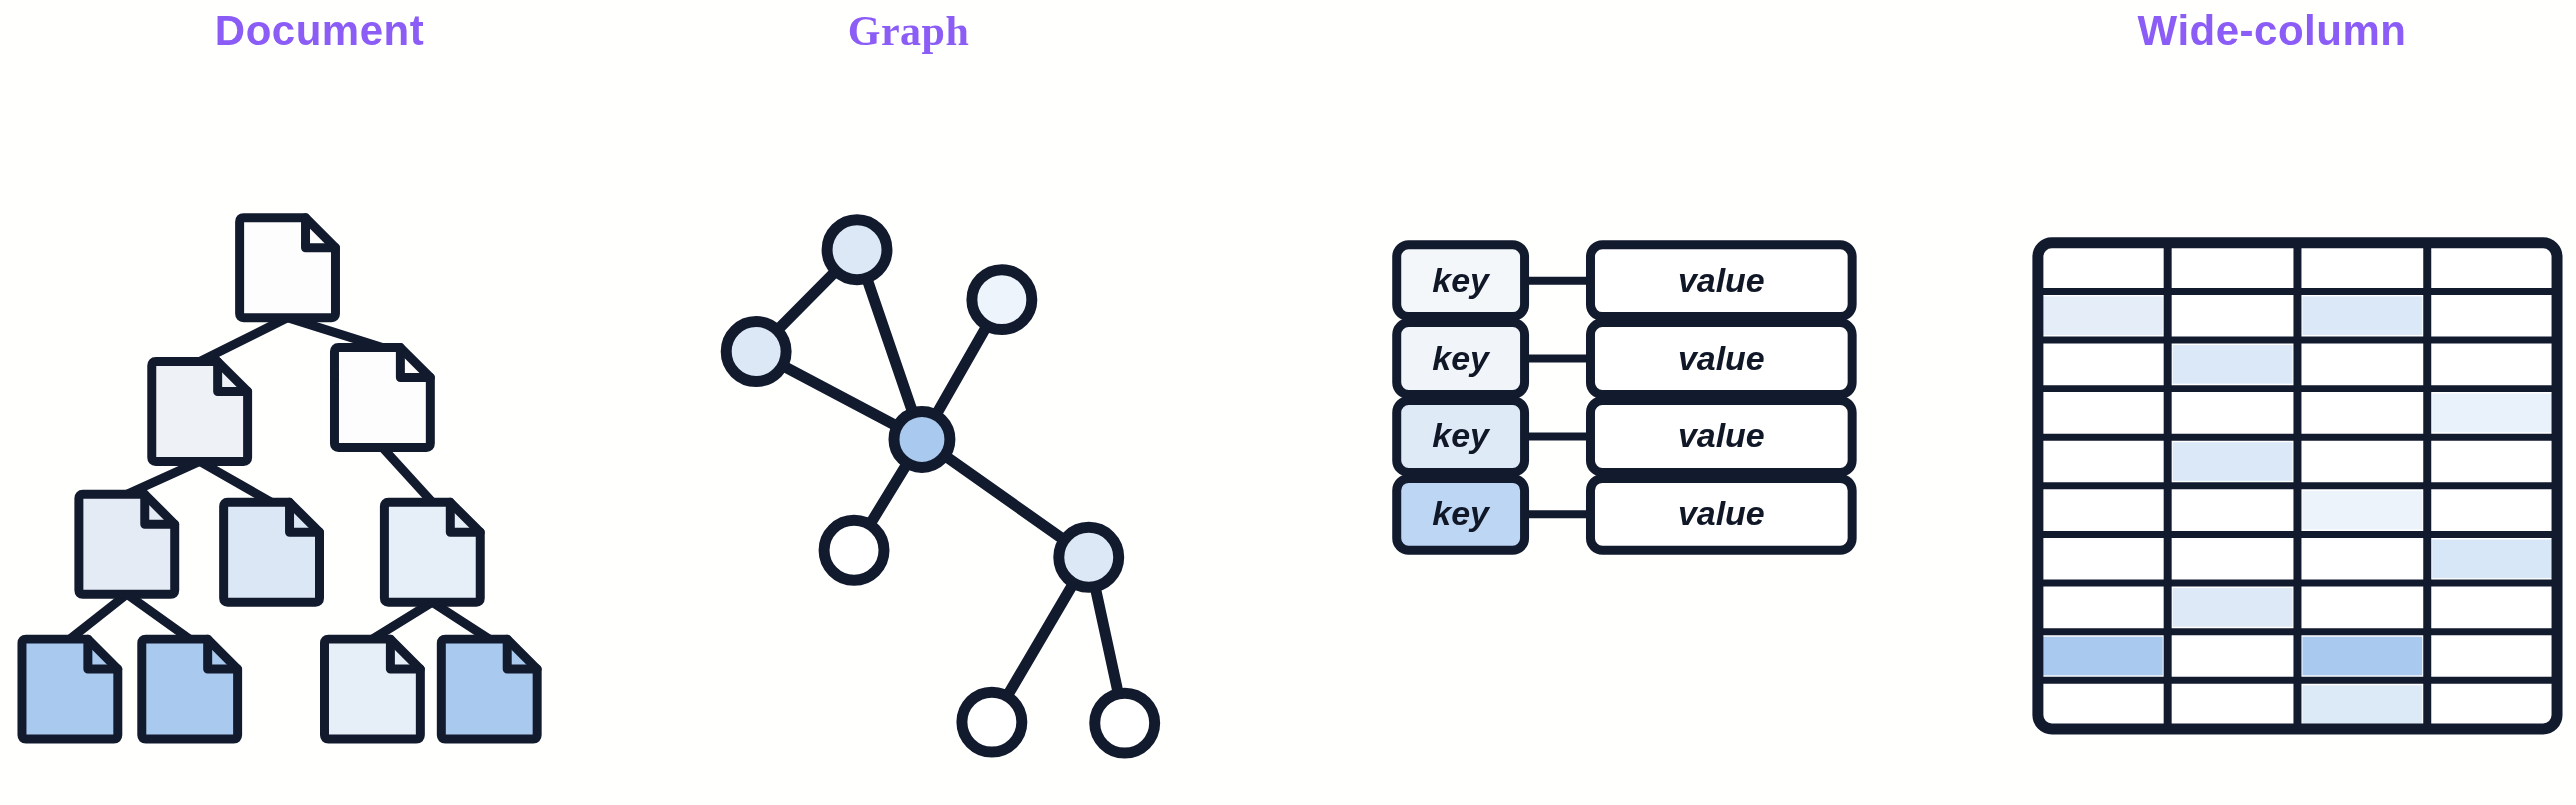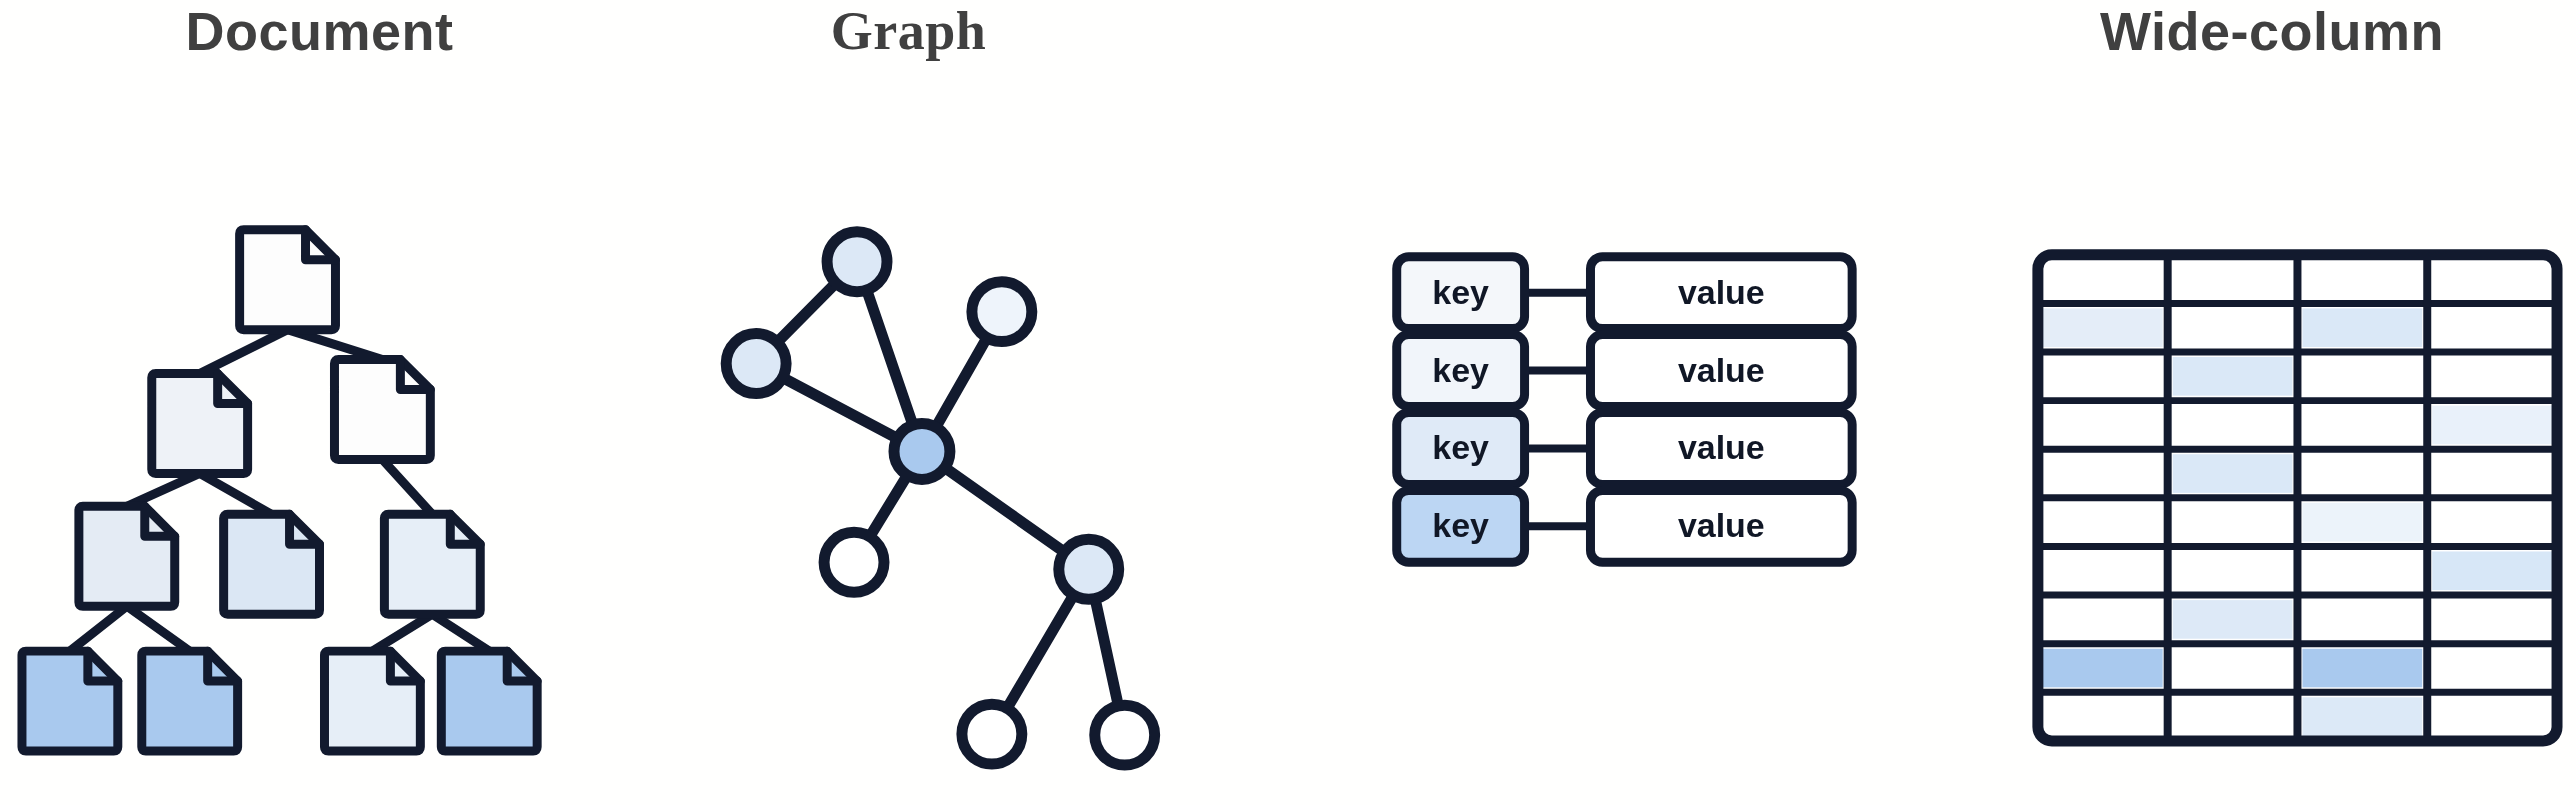--- a/index.html
+++ b/index.html
@@ -27,42 +27,43 @@
     top: 0;
     height: 805px;
   }
 
   .panel-title {
     position: absolute;
     top: 0px;
     left: 0;
     width: 100%;
     text-align: center;
-    font-size: 54px;
+    font-size: 42px;
     font-weight: bold;
-    color: #404040;
+    color: #8b5cf6;
     letter-spacing: 0.5px;
     line-height: 62px;
     white-space: nowrap;
   }
 
   
   #panel-document   { left: 0px;    width: 639px; }
   #panel-graph      { left: 639px;  width: 539px; font-family: Liberation Serif, serif; }
   #panel-keyvalue   { left: 1179px; width: 789px; }
   #panel-widecolumn { left: 1968px; width: 608px; }
 
   
   .art {
     position: absolute;
     left: 0;
-    top: 12px;
+    top: 0;
     width: 100%;
     height: 655px;
     pointer-events: none;
+    font-style: italic;
   }
   .art svg { display: block; overflow: visible; }
 </style>
 </head>
 <body>
 
 <div id="canvas">
 
   <div class="panel" id="panel-document">
     <div class="panel-title">Document</div>

